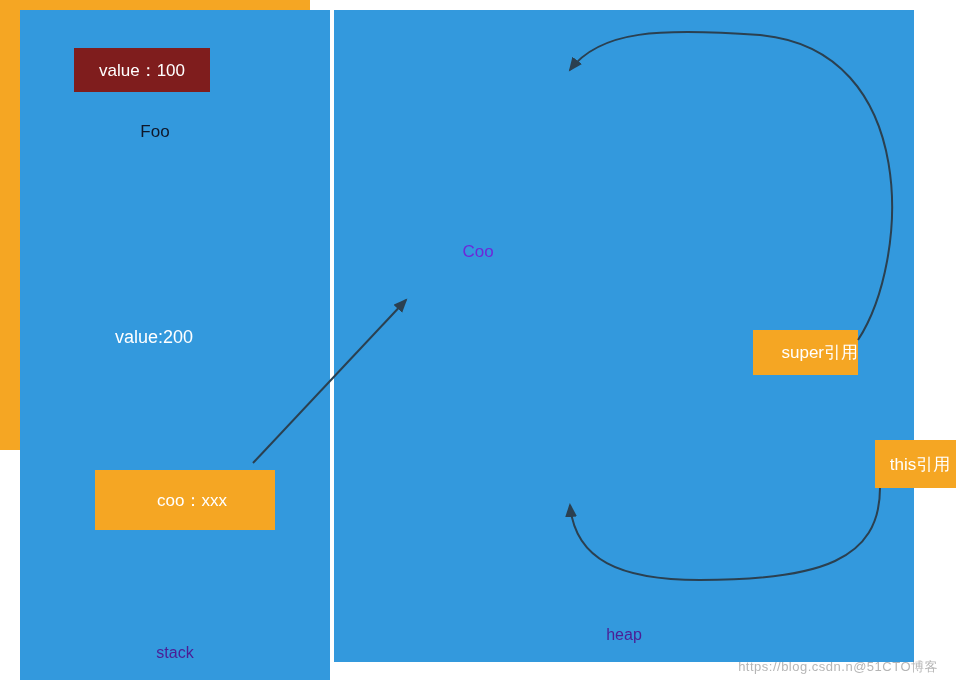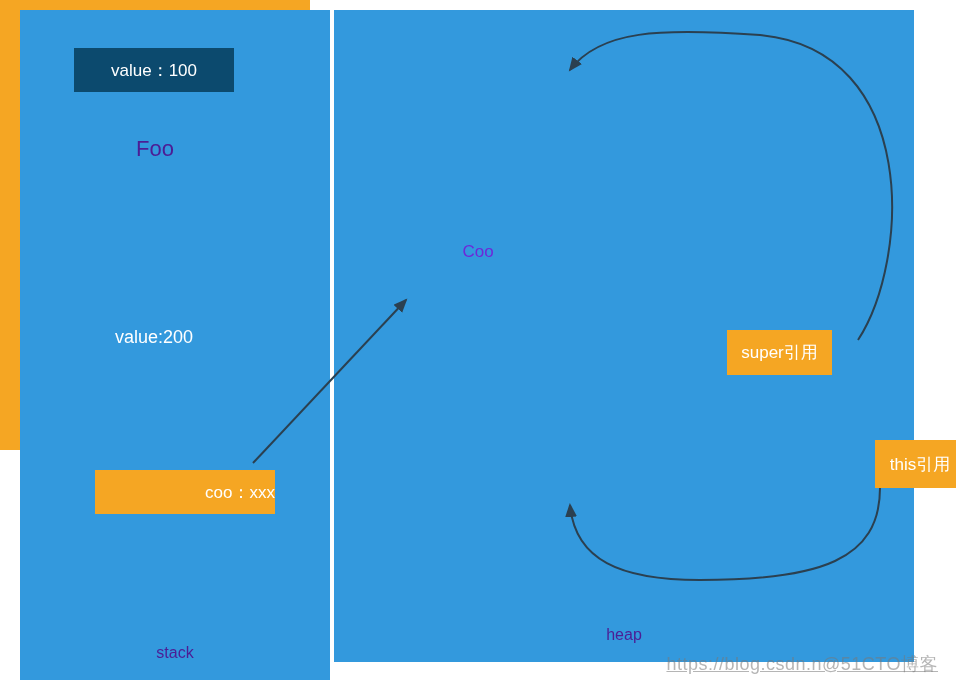--- a/index.html
+++ b/index.html
@@ -42,22 +42,22 @@
     font-size: 17px;
     display: flex;
     align-items: center;
     justify-content: center;
     font-weight: 500;
   }
   .coo-ref {
     left: 75px;
     top: 460px;
     width: 180px;
-    height: 44px;
-    justify-content: flex-end;
+    height: 60px;
+    justify-content: center;
     padding-left: 14px;
   }
   .coo-outer {
     left: 408px;
     top: 50px;
     width: 310px;
     height: 450px;
     background: #f5a623;
   }
   .foo-inner {
@@ -65,37 +65,37 @@
     left: 36px;
     top: 28px;
     width: 238px;
     height: 200px;
     background: #3399dd;
   }
   .value100 {
     position: absolute;
     left: 38px;
     top: 20px;
-    width: 160px;
+    width: 136px;
     height: 44px;
-    background: #0c4a6e;
+    background: #7f1d1d;
     color: #fff;
     display: flex;
     align-items: center;
     justify-content: center;
     font-size: 17px;
     font-weight: 500;
   }
   .foo-label {
     position: absolute;
     left: 50%;
-    top: 108px;
+    top: 94px;
     transform: translateX(-50%);
-    color: #4c1d95;
-    font-size: 22px;
+    color: #0f172a;
+    font-size: 17px;
   }
   .coo-label {
     position: absolute;
     left: 50%;
     top: 242px;
     transform: translateX(-50%);
     color: #6d28d9;
     font-size: 17px;
   }
   .value200 {
@@ -105,46 +105,46 @@
     width: 212px;
     height: 110px;
     background: #3399dd;
     color: #fff;
     display: flex;
     align-items: center;
     justify-content: center;
     font-size: 18px;
   }
   .super-ref {
-    left: 727px;
+    left: 753px;
     top: 330px;
     width: 105px;
     height: 45px;
+    justify-content: flex-end;
   }
   .this-ref {
     left: 835px;
     top: 440px;
     width: 90px;
     height: 48px;
     margin-left: 40px;
   }
   svg.arrows {
     position: absolute;
     left: 0; top: 0;
     width: 956px; height: 696px;
     pointer-events: none;
   }
   .watermark {
     position: absolute;
     right: 18px;
     bottom: 20px;
     color: rgba(120,120,120,0.55);
-    font-size: 18px;
+    font-size: 13px;
     letter-spacing: 0.5px;
-    text-decoration: underline;
   }
 </style>
 </head>
 <body>
 
 <div class="panel stack-panel">
   <div class="orange-box coo-ref">
     <span>coo：xxx</span>
   </div>
   <div class="panel-label">stack</div>

